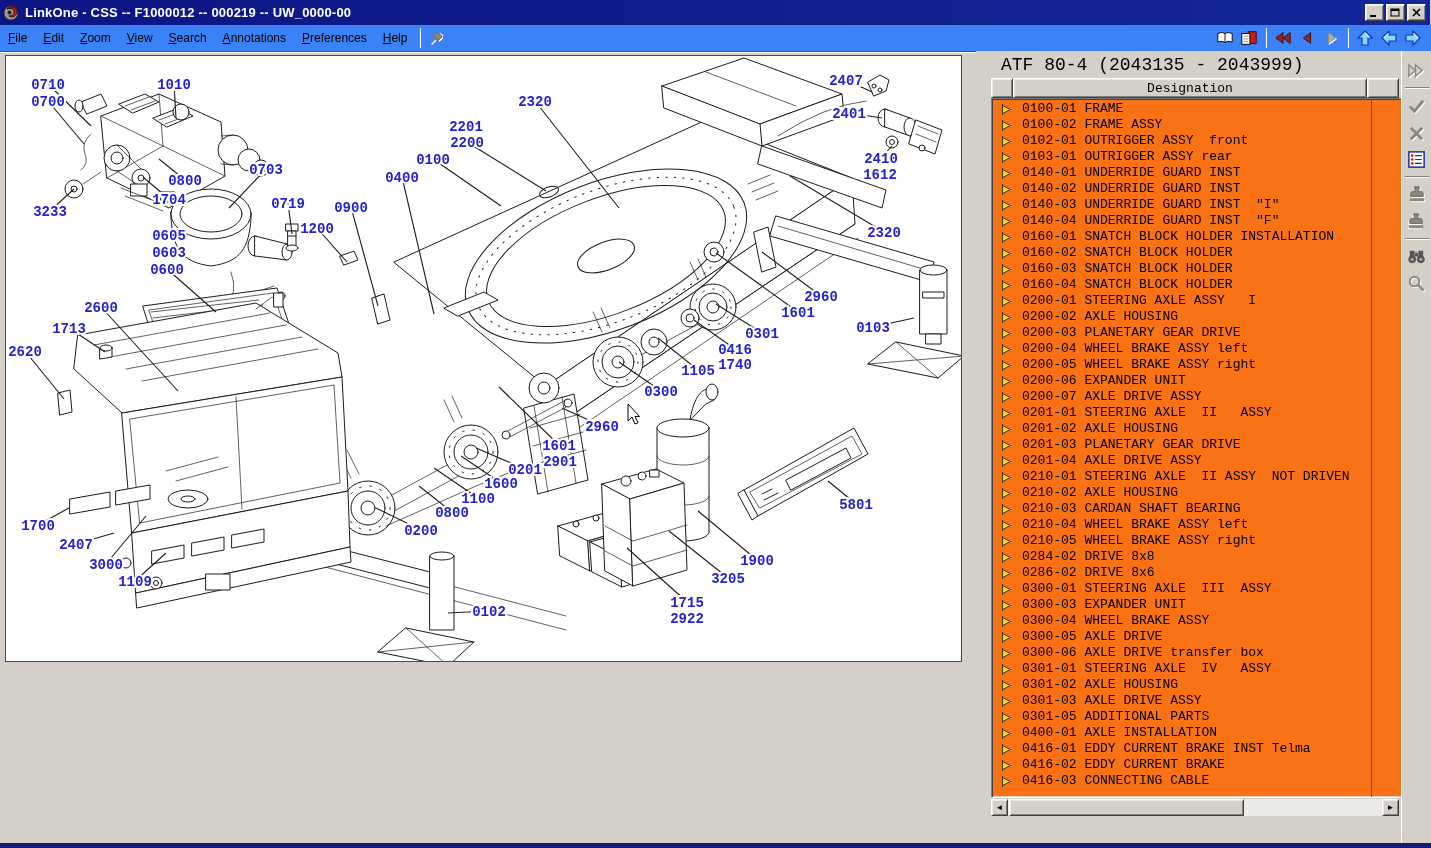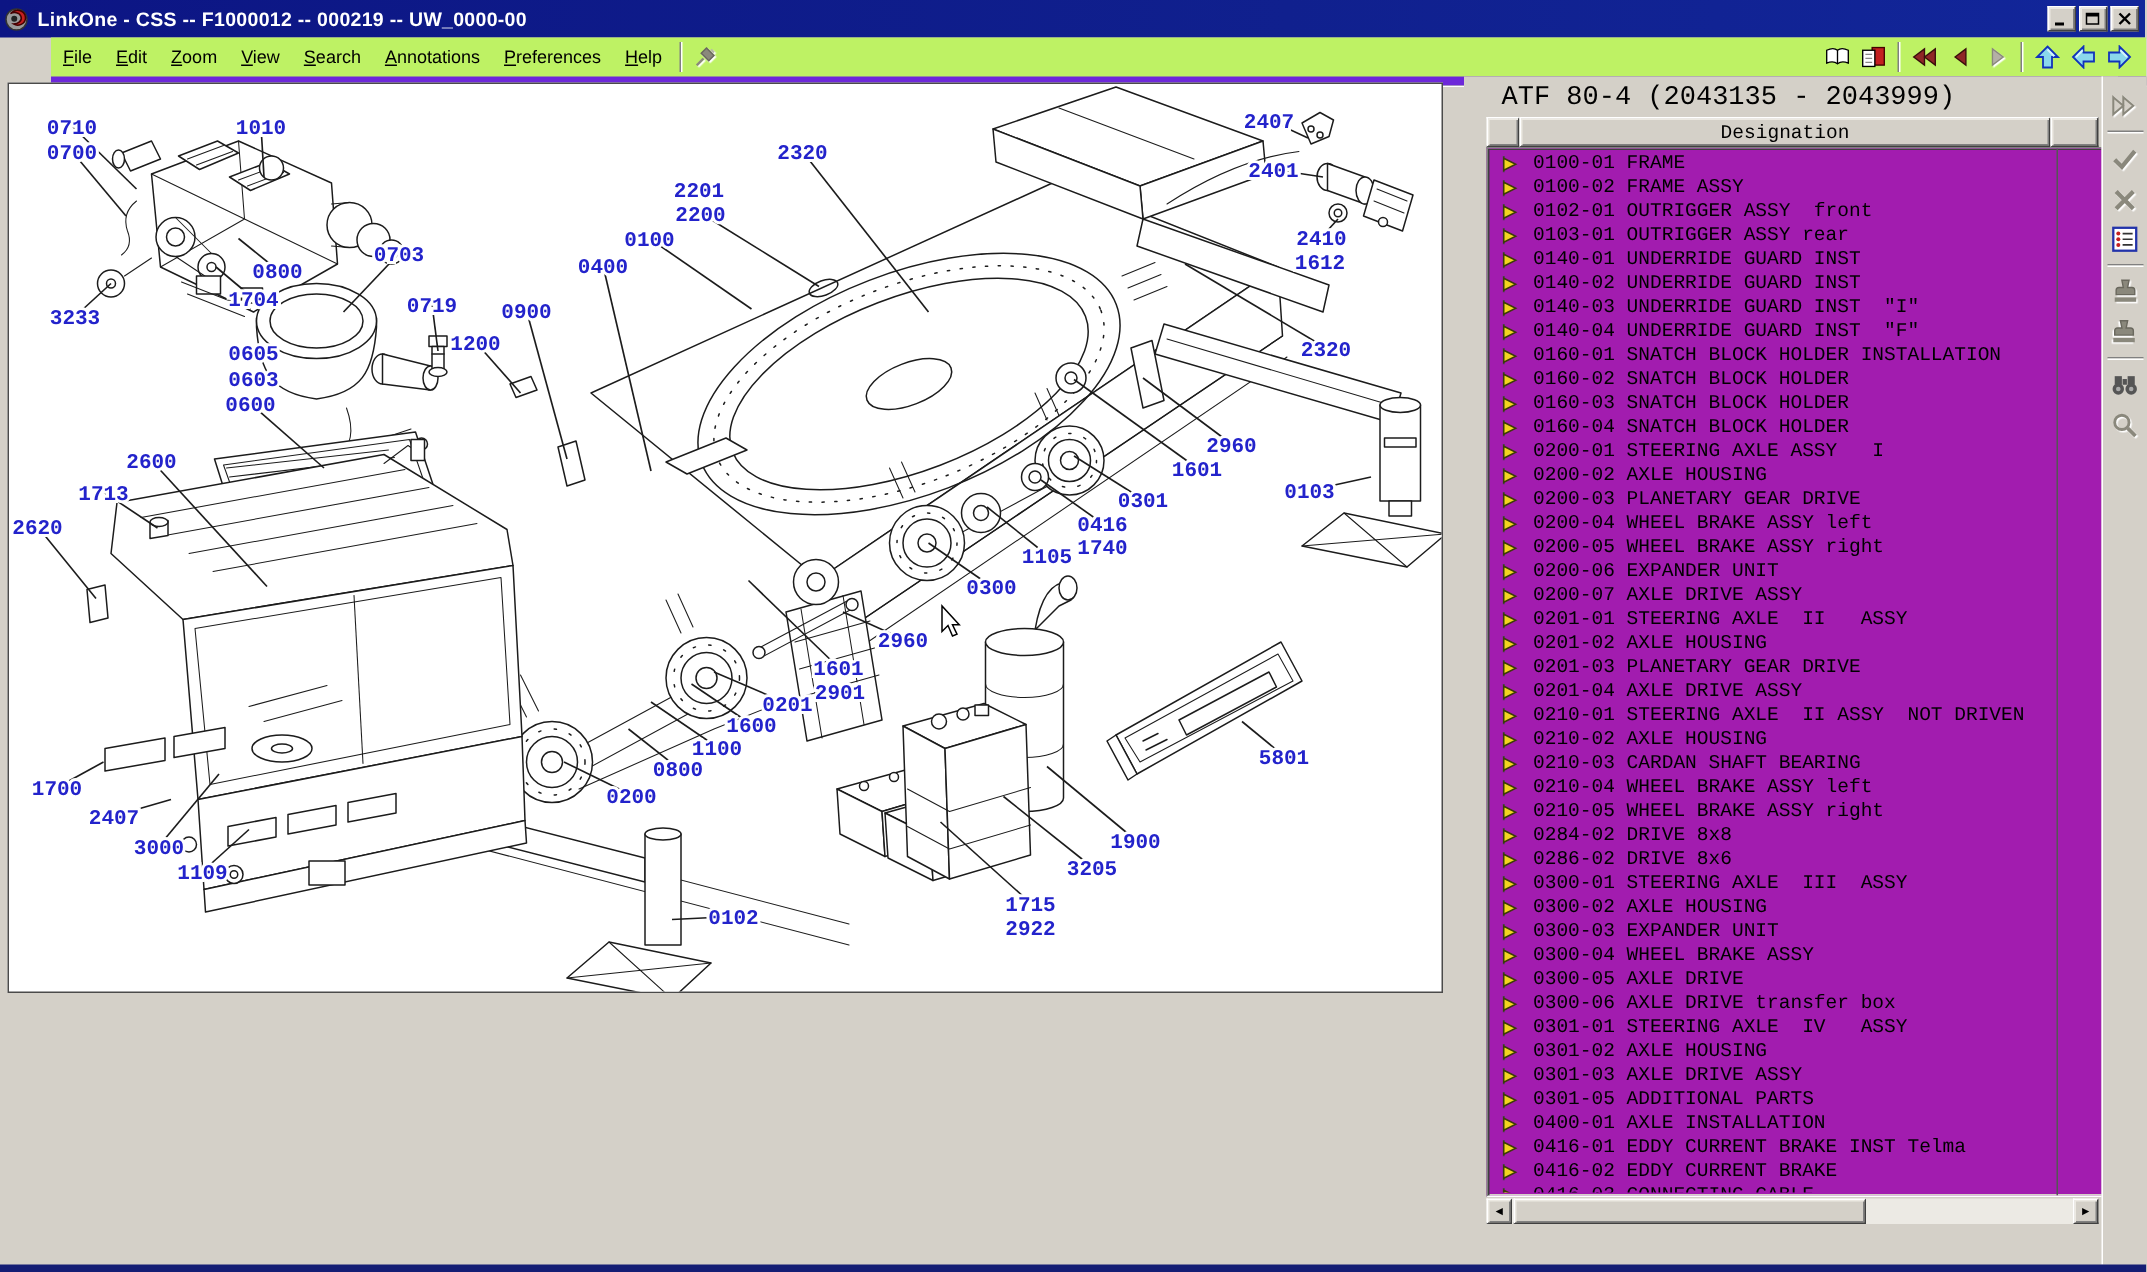--- a/index.html
+++ b/index.html
@@ -9,22 +9,22 @@
   .titlebar{position:absolute;left:0;top:0;right:1px;height:25px;background:linear-gradient(90deg,#0c1584,#10208e 60%,#12269a);
     display:flex;align-items:center;padding:0 3px;box-sizing:border-box;}
   .titlebar .title{color:#fff;font-size:13px;font-weight:bold;margin-left:5px;letter-spacing:.2px;white-space:nowrap;}
   .appicon{width:17px;height:17px;flex:0 0 auto;}
   .winbtns{position:absolute;right:4px;top:4px;display:flex;gap:2px;}
   .wbtn{width:17px;height:15px;background:#d4d0c8;border:1px solid;border-color:#fff #404040 #404040 #fff;
     box-shadow:inset 1px 1px 0 #ece9e2,inset -1px -1px 0 #808080;display:flex;align-items:center;justify-content:center;}
   .wbtn svg{width:11px;height:10px;}
 
   
-  .menubar{position:absolute;left:0;top:25px;right:0;height:26px;background:#bef264;border-bottom:6px solid #6d28d9;
-    box-shadow:0 1px 0 #fff;display:flex;align-items:center;margin-left:34px;}
+  .menubar{position:absolute;left:0;top:25px;right:0;height:26px;background:#3b82f6;border-bottom:1px solid #6d28d9;
+    box-shadow:0 1px 0 #fff;display:flex;align-items:center;}
   .menu-item{font-size:12px;color:#000;padding:4px 8px;cursor:default;}
   .menu-item .u{text-decoration:underline;}
   .tb-sep{width:0;height:20px;border-left:1px solid #808080;border-right:1px solid #fff;margin:0 4px;}
   .tbtn{width:24px;height:22px;display:flex;align-items:center;justify-content:center;}
   .tbtn svg{width:18px;height:16px;}
   .right-icons{position:absolute;right:6px;top:28px;display:flex;align-items:center;}
   .dis{filter:drop-shadow(1px 1px 0 #ffffff);}
 
   
   .diagram-panel{position:absolute;left:5px;top:55px;width:957px;height:607px;background:#fff;border:1px solid #4a4a4a;box-sizing:border-box;}
@@ -35,21 +35,21 @@
   #co-lines line{stroke:#1c1c1c;stroke-width:1.1;}
   .co{font:bold 14px "Liberation Mono",monospace;fill:#2323cb;paint-order:stroke;stroke:#ffffff;stroke-width:4px;cursor:pointer;}
 
   
   .rpanel{position:absolute;left:976px;top:51px;width:421px;height:792px;background:#d4d0c8;padding-left:15px;}
   .ptitle{font:18px "Liberation Mono",monospace;color:#000;padding:4px 0 3px 10px;white-space:pre;}
   .gridhead{display:flex;width:408px;height:20px;}
   .hcell{background:#d4d0c8;border:1px solid;border-color:#fff #404040 #404040 #fff;box-shadow:inset 1px 1px 0 #ece9e2,inset -1px -1px 0 #808080;
     box-sizing:border-box;font:13px "Liberation Mono",monospace;display:flex;align-items:center;justify-content:center;text-align:center;}
   .hc-l{width:22px;} .hc-m{flex:1;} .hc-r{width:32px;}
-  .list-box{position:relative;width:432px;height:700px;background:#a21caf;border:1px solid;border-color:#808080 #fff #fff #808080;
+  .list-box{position:relative;width:432px;height:700px;background:#f97316;border:1px solid;border-color:#808080 #fff #fff #808080;
     box-shadow:inset 1px 1px 0 #404040,inset -1px -1px 0 #d4d0c8;box-sizing:border-box;overflow:hidden;}
   #rows{position:absolute;left:2px;top:2px;right:19px;bottom:2px;overflow:hidden;}
   .row{height:16px;display:flex;align-items:center;}
   .row .flag{width:11px;height:11px;margin:0 10px 0 7px;flex:0 0 auto;}
   .row .flag line{stroke:#444;stroke-width:1.2;}
   .row .flag polygon{fill:#f2d41f;stroke:#3c3c08;stroke-width:1;}
   .rowtext{font:13px/16px "Liberation Mono",monospace;white-space:pre;color:#000;}
   .colline{position:absolute;top:0;bottom:0;left:379px;width:1px;background:#555;}
   .vscroll{position:absolute;top:2px;bottom:2px;right:2px;width:17px;background:#eceae4;}
   .hscroll{position:relative;width:408px;height:17px;background:#eceae4;margin-top:1px;}
@@ -718,27 +718,20 @@
               <line x1="1.5" y1="0" x2="1.5" y2="11"></line>
               <polygon points="1.5,1.5 9.5,5.5 1.5,9.5"></polygon>
             </svg>
             <span class="rowtext">0300-01 STEERING AXLE  III  ASSY</span>
           </div>
           <div class="row">
             <svg class="flag" viewBox="0 0 11 11">
               <line x1="1.5" y1="0" x2="1.5" y2="11"></line>
               <polygon points="1.5,1.5 9.5,5.5 1.5,9.5"></polygon>
             </svg>
-            <span class="rowtext">0300-02 AXLE HOUSING</span>
-          </div>
-          <div class="row">
-            <svg class="flag" viewBox="0 0 11 11">
-              <line x1="1.5" y1="0" x2="1.5" y2="11"></line>
-              <polygon points="1.5,1.5 9.5,5.5 1.5,9.5"></polygon>
-            </svg>
             <span class="rowtext">0300-03 EXPANDER UNIT</span>
           </div>
           <div class="row">
             <svg class="flag" viewBox="0 0 11 11">
               <line x1="1.5" y1="0" x2="1.5" y2="11"></line>
               <polygon points="1.5,1.5 9.5,5.5 1.5,9.5"></polygon>
             </svg>
             <span class="rowtext">0300-04 WHEEL BRAKE ASSY</span>
           </div>
           <div class="row">

